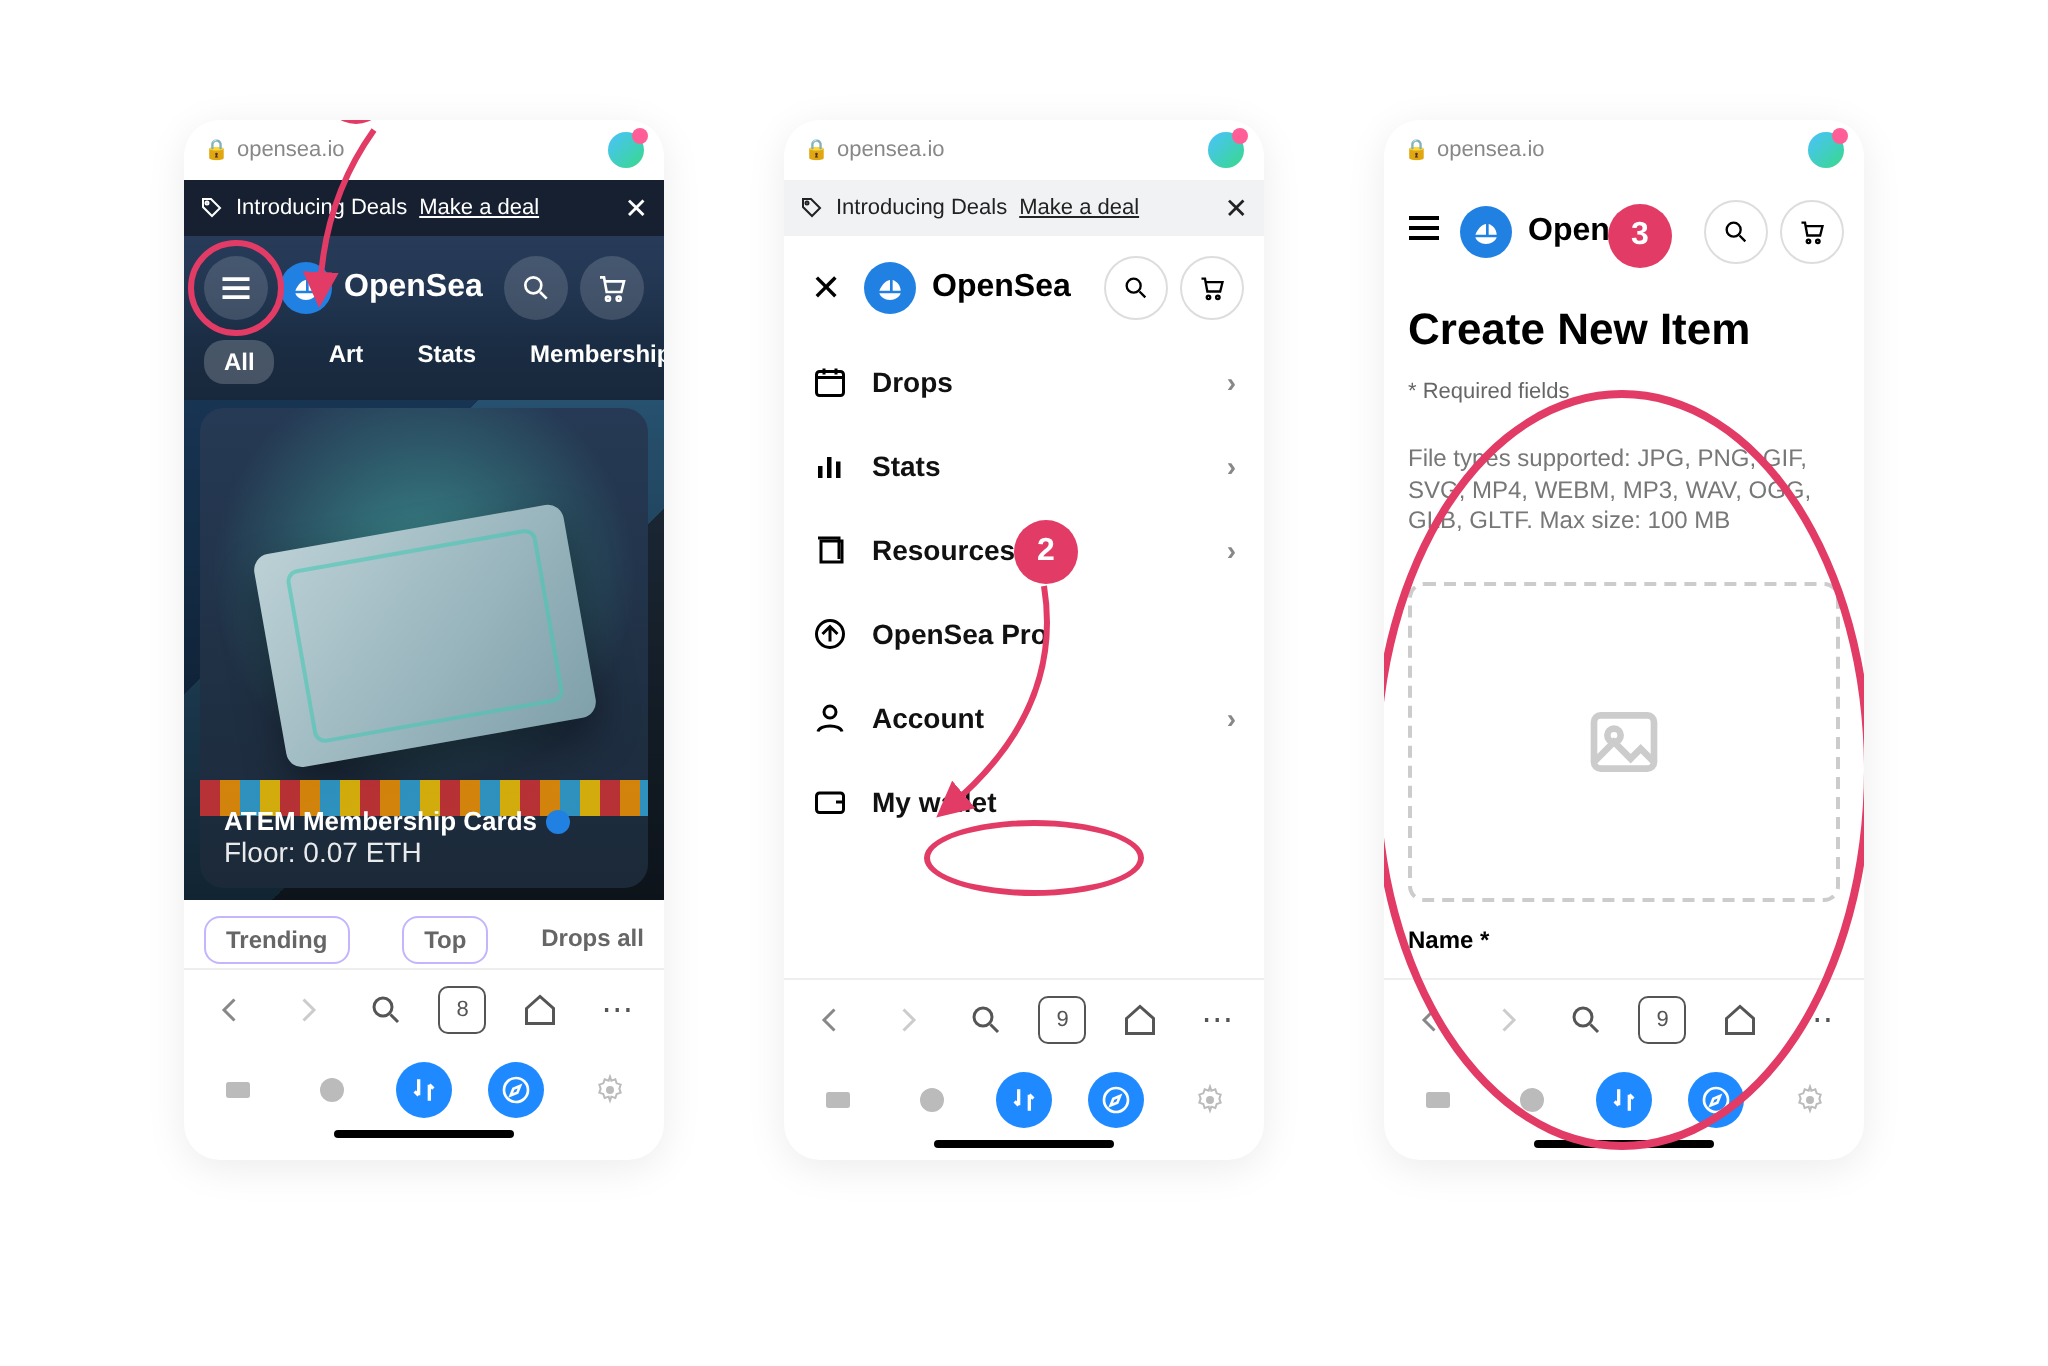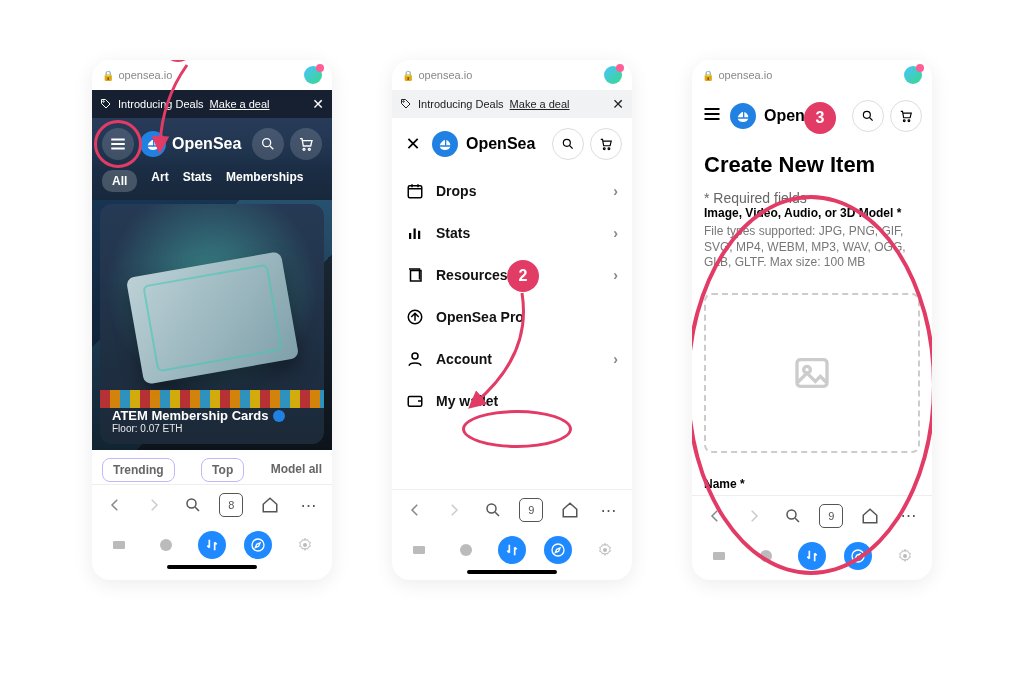--- a/index.html
+++ b/index.html
@@ -50,21 +50,21 @@
   .icon-btn.dim { background:rgba(255,255,255,0.15); color:#fff; }
 
   
   .hamburger-wrap { position:relative; }
   .anno-circle-1 {
     position:absolute; top:-8px; left:-8px; width:48px; height:48px;
     border:3px solid #e23b65; border-radius:50%; pointer-events:none;
   }
   .top-right-icons { margin-left:auto; display:flex; gap:6px; }
 
-  .tabs { display:flex; gap:14px; color:#fff; font-size:12px; font-weight:600; padding:0 10px 8px 10px; background:transparent; }
+  .tabs { display:flex; gap:27px; color:#fff; font-size:12px; font-weight:600; padding:0 10px 8px 10px; background:transparent; }
   .tabs .pill { background:rgba(255,255,255,0.2); padding:4px 10px; border-radius:10px; }
 
   
   .hero-area { position:relative; height:250px; overflow:hidden; padding:0 6px; }
   .hero-bg { position:absolute; inset:0; background:
     linear-gradient(rgba(0,0,0,0.1), rgba(0,0,0,0.6)),
     linear-gradient(135deg, #1a3a5c 0 30%, #2b5a7c 30% 60%, #203040 60%);
   }
   .hero-card { position:absolute; bottom:6px; left:8px; right:8px; border-radius:12px; overflow:hidden; height:240px; }
   .hero-card .shot { width:100%; height:100%; background:
@@ -73,21 +73,21 @@
      position:relative; }
   .hero-card .device { position:absolute; top:25%; left:15%; right:15%; height:45%;
      background:linear-gradient(135deg,#bcd1d6,#7fa0aa); border-radius:8px; transform:rotate(-10deg);
      box-shadow:0 10px 20px rgba(0,0,0,0.4); }
   .hero-card .device::before { content:""; position:absolute; inset:10px 15px 10px 15px; border:2px solid rgba(70,200,180,0.6); border-radius:6px; }
   .hero-card .cars { position:absolute; bottom:36px; left:0; right:0; height:18px;
      background:repeating-linear-gradient(90deg,#d33 0 10px,#f90 10px 20px,#3ad 20px 30px,#fc0 30px 40px); opacity:0.8; }
   .hero-meta { position:absolute; left:12px; bottom:10px; color:#fff; }
   .hero-title { font-weight:700; font-size:13px; display:flex; align-items:center; gap:4px; }
   .verify { width:12px; height:12px; background:#2081e2; border-radius:50%; display:inline-block; }
-  .hero-floor { font-size:10px; opacity:0.9; }
+  .hero-floor { font-size:14px; opacity:0.9; }
 
   .list-tabs { display:flex; justify-content:space-between; padding:8px 10px 2px 10px; font-size:12px; font-weight:600; color:#666; }
   .list-tabs .chip { border:1px solid #c4b5fd; padding:4px 10px; border-radius:8px; }
 
   
   .browser-nav { display:flex; justify-content:space-around; align-items:center; padding:8px 4px; border-top:1px solid #eee; }
   .bn-item { color:#555; display:flex; align-items:center; justify-content:center; width:24px; height:24px; }
   .tab-count { font-size:11px; border:1.5px solid #555; border-radius:5px; padding:1px 4px; }
 
   
@@ -111,26 +111,26 @@
   .anno-oval-create {
     position:absolute; border:3px solid #e23b65; border-radius:50%;
     width:110px; height:38px; left:70px; top:350px; pointer-events:none;
   }
 
   
   .screen3-top { display:flex; align-items:center; gap:8px; padding:10px; }
   .screen3-brand { font-weight:800; font-size:16px; color:#000; }
   .screen3 .content { padding:4px 12px; }
   .screen3 h1 { font-size:22px; font-weight:800; margin:6px 0 12px 0; }
-  .req { color:#666; font-size:14px; margin-bottom:0; }
+  .req { color:#666; font-size:11px; margin-bottom:20px; }
   .label { font-weight:700; font-size:12px; margin-bottom:4px; }
   .help { font-size:12px; color:#777; line-height:1.3; margin-bottom:22px; }
   .dropzone { border:2px dashed #ccc; border-radius:8px; height:160px; display:flex; align-items:center; justify-content:center; cursor:pointer; }
   .dropzone svg { width:40px; height:40px; color:#ccc; }
-  .name-label { font-weight:700; font-size:12px; margin-top:24px; }
+  .name-label { font-weight:700; font-size:12px; margin-top:12px; }
 
   .anno-big-circle { position:absolute; border:4px solid #e23b65; border-radius:50%; width:250px; height:380px; left:-6px; top:135px; pointer-events:none; }
 
   
   .step-badge { 
     position:absolute; width:32px; height:32px; border-radius:50%; background:#e23b65; color:#fff;
     font-weight:700; display:flex; align-items:center; justify-content:center; font-size:16px;
   }
   .arrow-svg { position:absolute; pointer-events:none; }
 
@@ -213,21 +213,21 @@
           <span class="verify"></span>
         </div>
         <div class="hero-floor">Floor: 0.07 ETH</div>
       </div>
     </div>
   </div>
 
   <div class="list-tabs">
     <span class="chip">Trending</span>
     <span class="chip">Top</span>
-    <span style="padding:4px 0">Model all</span>
+    <span style="padding:4px 0">Drops all</span>
   </div>
 
   <div class="browser-nav">
     <div class="bn-item">
         <svg viewBox="0 0 24 24" width="18" height="18" stroke="#888" stroke-width="2" fill="none">
           <path d="M15 5l-7 7 7 7"></path>
         </svg>
       </div>
     <div class="bn-item">
         <svg viewBox="0 0 24 24" width="18" height="18" stroke="#ccc" stroke-width="2" fill="none">
@@ -484,21 +484,20 @@
             <circle cx="17" cy="20" r="1.5"></circle>
             <path d="M3 4h3l2 11h11l2-8H7"></path>
           </svg>
       </div>
     </div>
   </div>
 
   <div class="content">
     <h1>Create New Item</h1>
     <div class="req">* Required fields</div>
-    <div class="label">Image, Video, Audio, or 3D Model *</div>
     <div class="help">File types supported: JPG, PNG, GIF, SVG, MP4, WEBM, MP3, WAV, OGG, GLB, GLTF. Max size: 100 MB</div>
     <div class="dropzone">
       <svg viewBox="0 0 24 24" fill="none" stroke="currentColor" stroke-width="2">
           <rect x="3" y="4" width="18" height="16" rx="2"></rect>
           <circle cx="9" cy="10" r="2"></circle>
           <path d="M3 18l6-6 5 5 3-3 4 4"></path>
         </svg>
     </div>
     <div class="name-label">Name *</div>
   </div>

